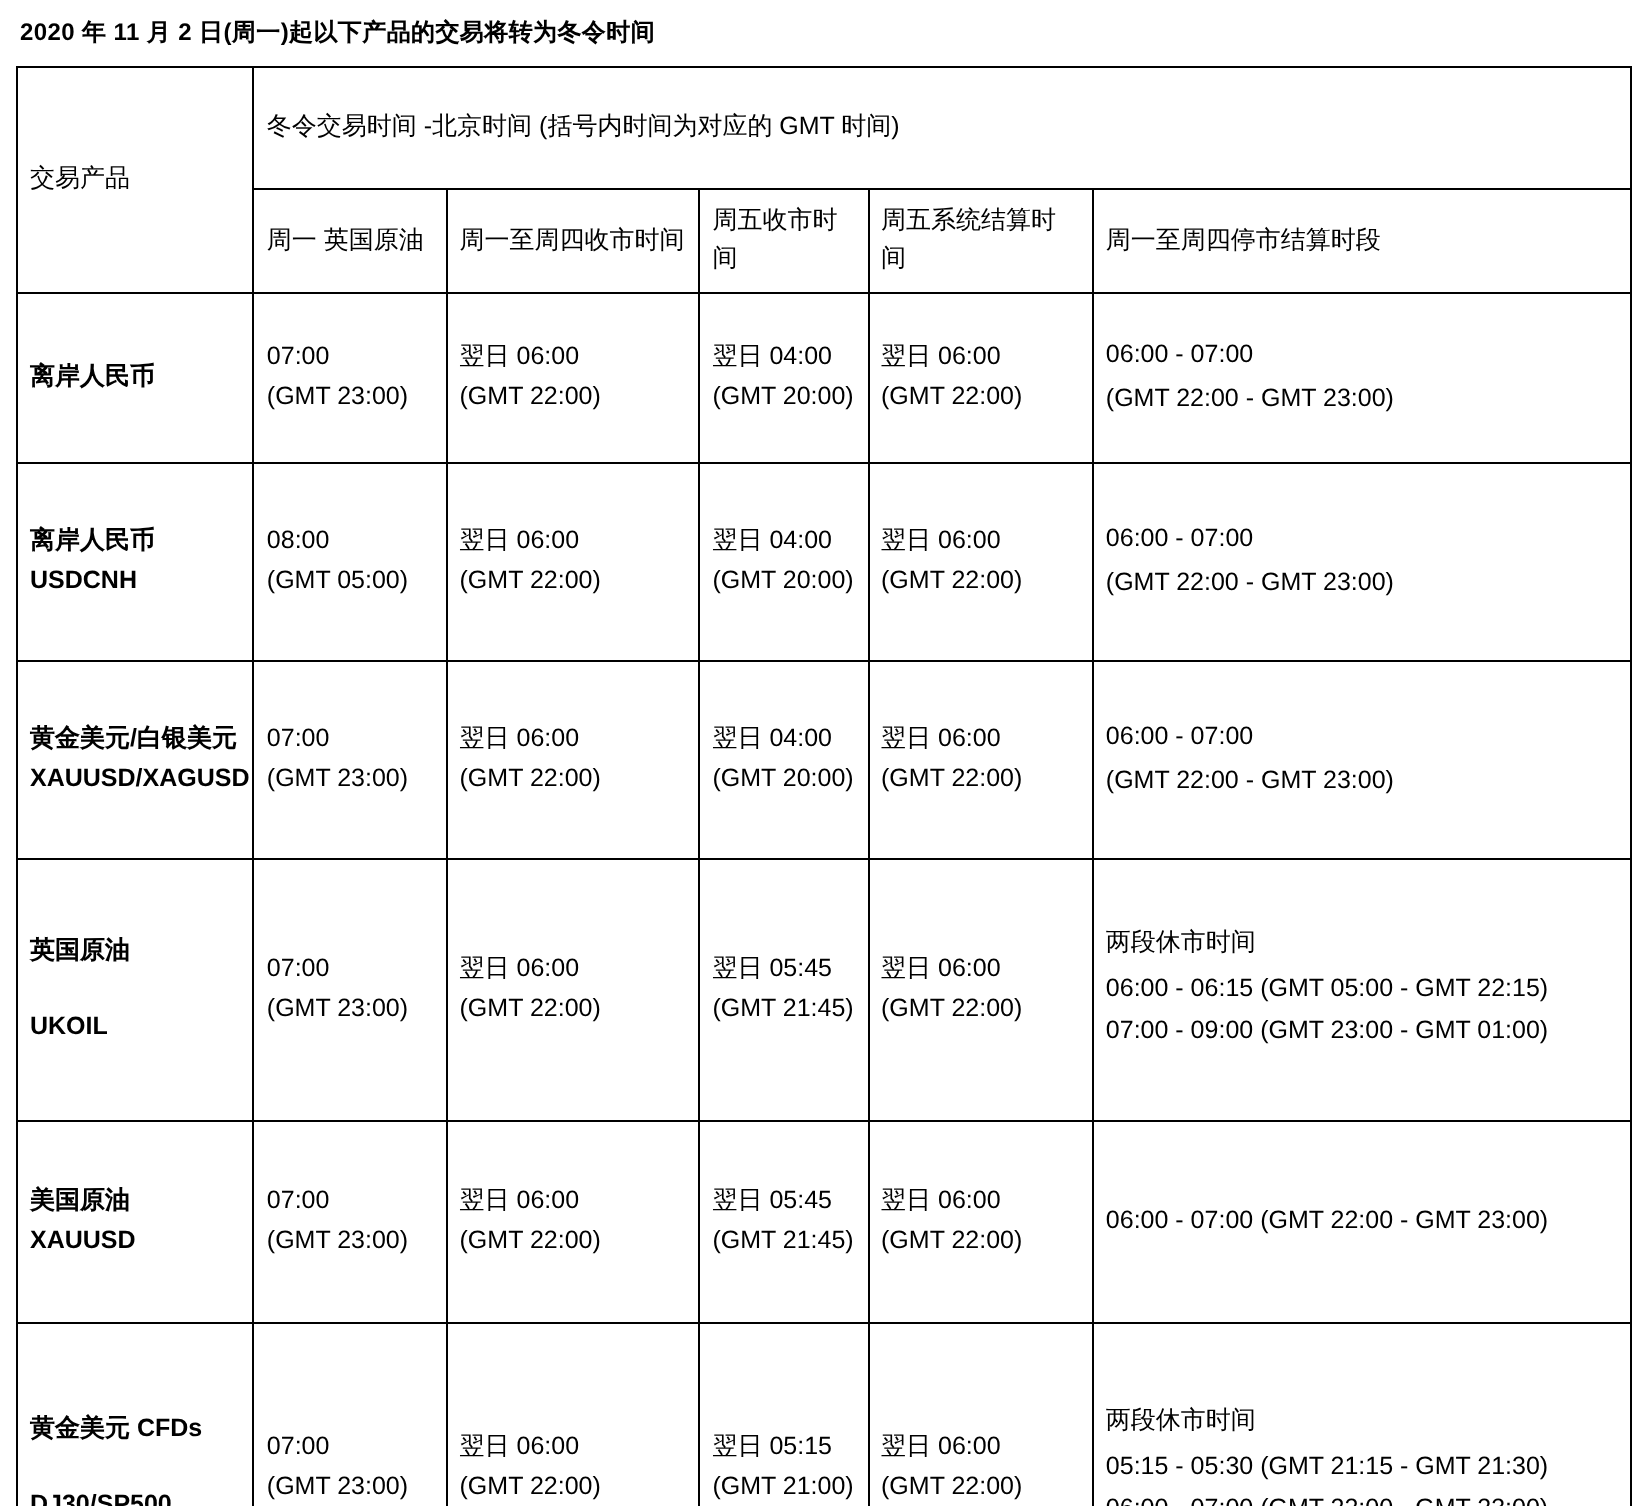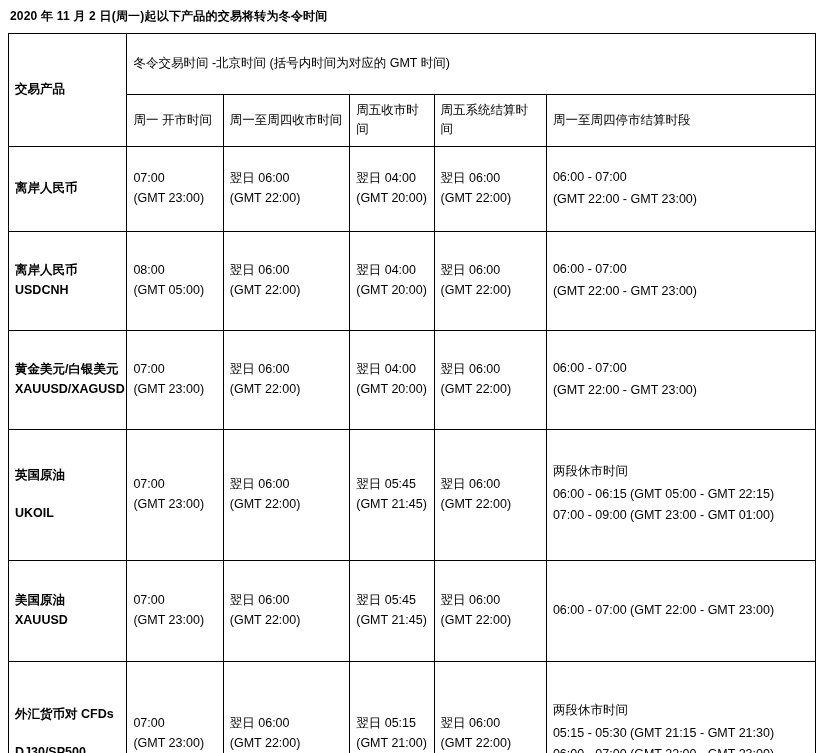--- a/index.html
+++ b/index.html
@@ -39,21 +39,21 @@
     line-height: 1.55;
   }
   .col-product { width: 118px; }
   .col-open    { width: 96px; }
   .col-close14 { width: 126px; }
   .col-close5  { width: 84px; }
   .col-settle  { width: 112px; }
   .col-break   { width: 268px; }
 
   .hdr-product {
-    font-weight: bold;
+    font-weight: normal;
     font-size: 13px;
     vertical-align: middle;
   }
   .hdr-span {
     font-size: 12.5px;
     height: 48px;
     vertical-align: middle;
     margin-left: 48px;
   }
   .hdr-sub {
@@ -97,21 +97,21 @@
       <col class="col-close5">
       <col class="col-settle">
       <col class="col-break">
     </colgroup>
     <tbody>
       <tr>
         <td class="hdr-product" rowspan="2">交易产品</td>
         <td class="hdr-span" colspan="5">冬令交易时间  -北京时间 (括号内时间为对应的 GMT 时间)</td>
       </tr>
       <tr>
-        <td class="hdr-sub">周一 开市时间</td>
+        <td class="hdr-sub">周一 英国原油</td>
         <td class="hdr-sub">周一至周四收市时间</td>
         <td class="hdr-sub">周五收市时间</td>
         <td class="hdr-sub">周五系统结算时间</td>
         <td class="hdr-sub">周一至周四停市结算时段</td>
       </tr>
 
       <tr class="r-fx">
         <td class="prod-cell">
           <span>离岸人民币</span>
         </td>
@@ -240,21 +240,21 @@
           <span class="main">翌日 06:00</span>
           <span class="gmt">(GMT 22:00)</span>
         </td>
         <td class="break-cell">
           <span class="line">06:00 - 07:00 (GMT 22:00 - GMT 23:00)</span>
         </td>
       </tr>
 
       <tr class="r-idx">
         <td class="prod-cell">
-          <span>外汇货币对 CFDs</span><br><br>
+          <span>黄金美元 CFDs</span><br><br>
           <span class="code">DJ30/SP500</span>
         </td>
         <td class="time-cell">
           <span class="main">07:00</span>
           <span class="gmt">(GMT 23:00)</span>
         </td>
         <td class="time-cell">
           <span class="main">翌日 06:00</span>
           <span class="gmt">(GMT 22:00)</span>
         </td>

